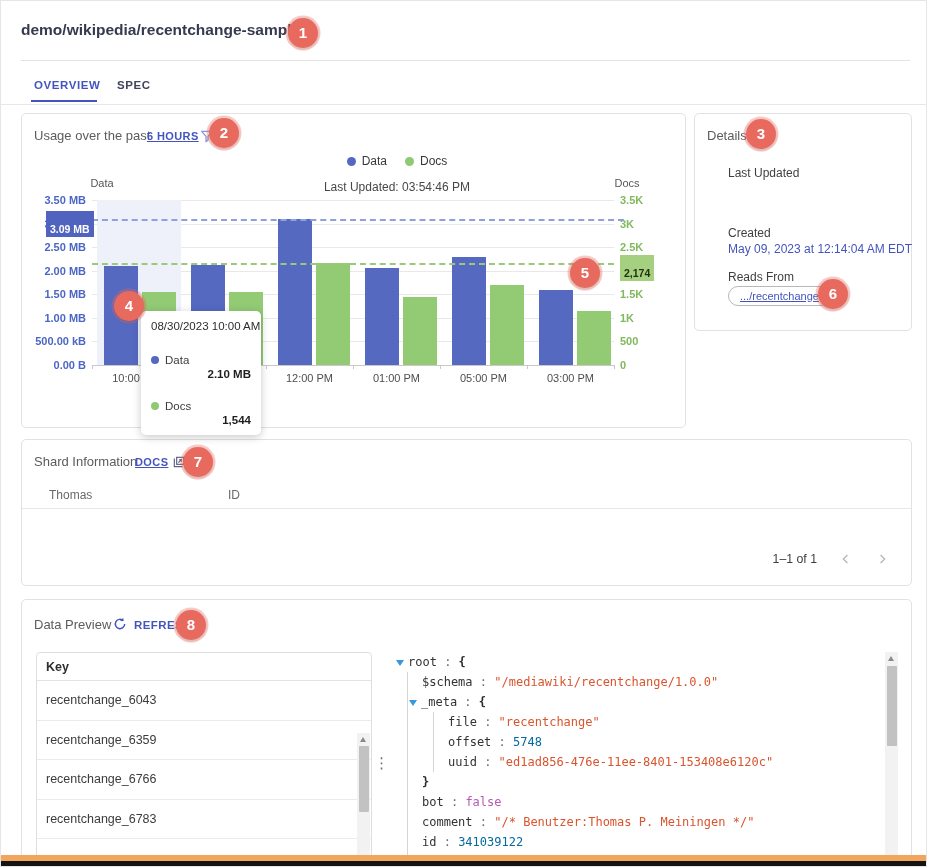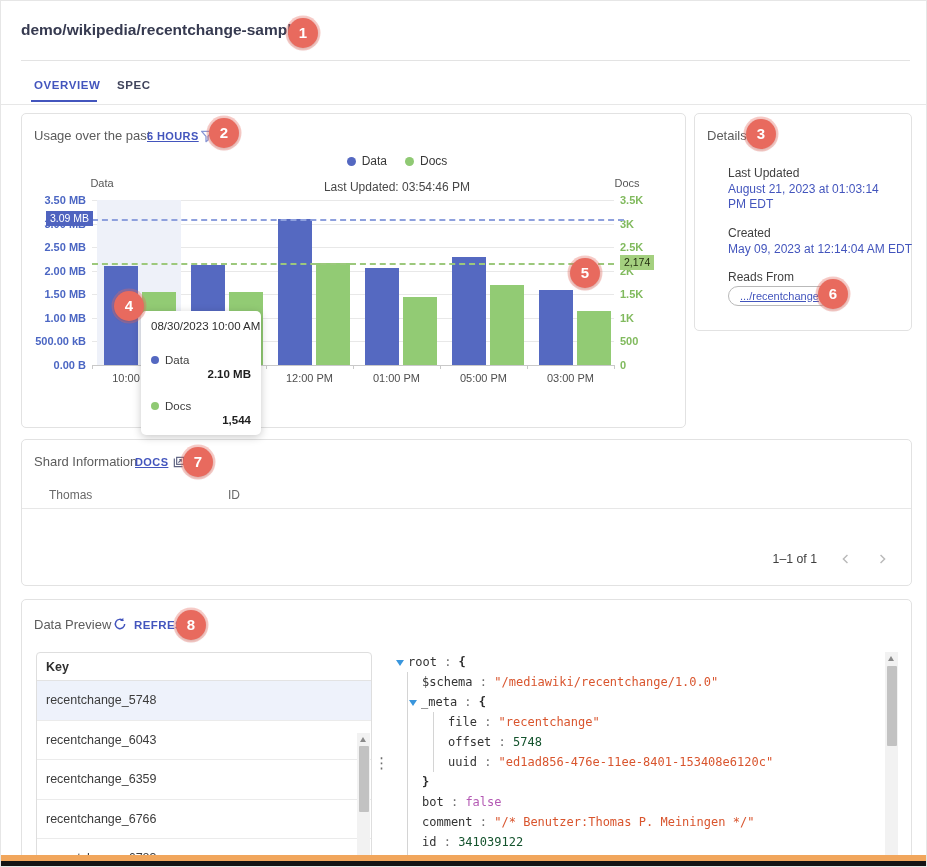--- a/index.html
+++ b/index.html
@@ -44,21 +44,21 @@
   .tick-right { left:598px; width:60px; text-align:left; color:#81ba5e; }
   .band { position:absolute; background:#eef1f9; }
   .bar { position:absolute; }
   .bar.data-bar { background:#5569c1; }
   .bar.docs-bar { background:#92cb74; }
   .xlabel { position:absolute; text-align:center; font-size:11px; color:#4e4e4e; }
   .xtick { position:absolute; width:0; height:4px; border-left:1px solid #c9c9c9; }
   .dash-line { position:absolute; height:0; z-index:3; }
   .dash-blue  { border-top:2px dashed #8ea0dd; }
   .dash-green { border-top:2px dashed #9cc87c; }
-  .axis-badge { position:absolute; font-size:10.5px; font-weight:normal; padding:1px 4px 2px; z-index:4; }
+  .axis-badge { position:absolute; font-size:10.5px; font-weight:bold; padding:12px 4px 2px; z-index:4; }
   .axis-badge.blue  { background:#4f63bf; color:#fff; }
   .axis-badge.green { background:#a4d07f; color:#253011; }
   .chart-tooltip { position:absolute; left:119px; top:197px; width:120px; background:#fff; border-radius:5px;
                    box-shadow:0 2px 8px rgba(0,0,0,0.22); padding:9px 10px; z-index:20; }
   .tt-title { font-size:11.5px; color:#2e2e2e; margin-bottom:8px; white-space:nowrap; }
   .tt-row { display:flex; align-items:center; gap:6px; font-size:11.5px; color:#3c3c3c; margin-top:6px; }
   .tt-row .dot { width:8px; height:8px; }
   .tt-val { margin-left:auto; font-weight:bold; color:#1e1e1e;margin-top:28px; }
   .filter-icon, .extlink-icon, .refresh-icon { display:inline-block; vertical-align:middle; }
 
@@ -103,21 +103,21 @@
   #json-tree { position:absolute; left:4px; top:4px; right:20px;
                font-family:"DejaVu Sans Mono", monospace; font-size:12px; }
   .jline { height:20px; display:flex; align-items:center; white-space:pre; }
   .guide { width:15px; height:20px; margin-left:11px; border-left:1px solid #d4d4d4; flex:none; }
   .jarrow { width:12px; flex:none; position:relative; cursor:pointer; }
   .jarrow::before { content:""; position:absolute; top:-2px; left:0; width:0; height:0;
                     border-left:4.5px solid transparent; border-right:4.5px solid transparent;
                     border-top:6px solid #3a96dd; }
   .jarrow.neg { margin-left:-13px; }
   .jkey { color:#333; } .jsep { color:#6e6e6e; }
-  .jval.string { color:#d9552e; } .jval.number { color:#14532d; }
+  .jval.string { color:#d9552e; } .jval.number { color:#0369a1; }
   .jval.boolean { color:#b45ab4; } .jval.brace { color:#2b2b2b; font-weight:bold; }
 
   
   .callout { position:absolute; width:30px; height:30px; border-radius:50%; background:#e86a5e;
              color:#fff; font-size:15px; font-weight:bold; line-height:30px; text-align:center;
              z-index:60; box-shadow:0 0 0 2.5px rgba(232,106,94,0.35), 0 1px 3px rgba(0,0,0,0.2); }
 
   
   .bottom-orange { position:absolute; left:0; right:0; bottom:5px; height:6px; background:#f1a65c; z-index:70; }
   .bottom-black  { position:absolute; left:0; right:0; bottom:0; height:5px; background:#141414; z-index:70; }
@@ -222,21 +222,20 @@
         <div class="dash-line dash-blue" style="left: 70px; top: 105.329px; width: 532px;"></div>
         <div class="axis-badge blue" style="left: 24px; top: 97.3286px;">3.09 MB</div>
         <div class="dash-line dash-green" style="left: 70px; top: 148.511px; width: 522px;"></div>
         <div class="axis-badge green" style="left: 598px; top: 140.511px;">2,174</div>
       </div>
   </div>
 
   <div class="card" id="details-card">
     <div class="card-title" style="left:12px;top:14px;">Details</div>
     <div class="dt-label" style="top:52px;">Last Updated</div>
-    <div class="dt-value" style="top:68px;">August 21, 2023 at 01:03:14 PM EDT</div>
     <div class="dt-label" style="top:112px;">Created</div>
     <div class="dt-value" style="top:128px;white-space:nowrap;width:180px;">May 09, 2023 at 12:14:04 AM EDT</div>
     <div class="dt-label" style="top:156px;">Reads From</div>
     <div class="chip">
       <span>.../recentchange</span>
     </div>
   </div>
 
   <div class="card" id="shard-card">
     <div class="card-title" style="left:12px;top:14px;">Shard Information</div>
@@ -268,21 +267,20 @@
     <div class="card-title" style="left:12px;top:17px;">Data Preview</div>
     <svg class="refresh-icon" style="position:absolute;left:90px;top:16px;" width="16" height="16" viewBox="0 0 24 24">
       <path d="M19 12a7 7 0 1 1-2.05-4.95" fill="none" stroke="#4355bd" stroke-width="2.2"></path>
       <path d="M17 2.5v5h-5z" fill="#4355bd"></path>
     </svg>
     <span class="refresh-label">REFRESH</span>
 
     <div id="key-pane">
       <div class="key-header">Key</div>
       <div id="key-list">
-          <div class="krow sel">recentchange_5748</div>
           <div class="krow">recentchange_6043</div>
           <div class="krow">recentchange_6359</div>
           <div class="krow">recentchange_6766</div>
           <div class="krow">recentchange_6783</div>
         </div>
       <div class="vscroll" id="key-scroll">
         <div class="vs-arrow"></div>
         <div class="vs-thumb" style="top:13px;height:66px;"></div>
       </div>
     </div>

